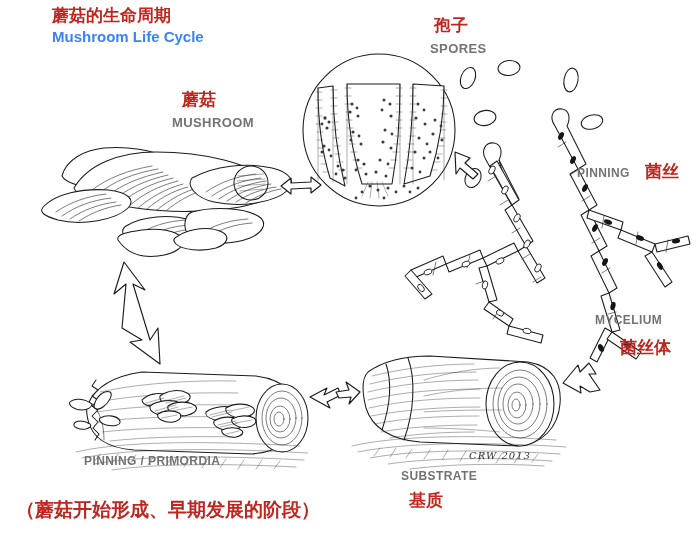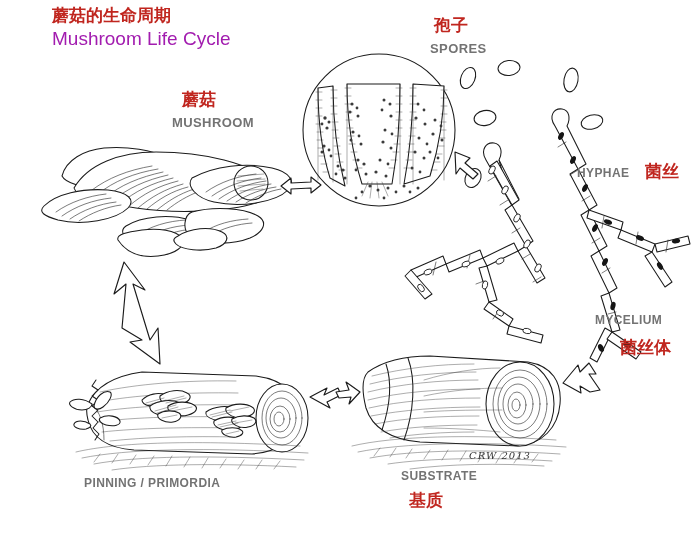--- a/index.html
+++ b/index.html
@@ -3,21 +3,21 @@
 <meta charset="utf-8">
 <style>
   html,body{margin:0;padding:0;background:#ffffff;}
   body{width:700px;height:541px;overflow:hidden;
        font-family:"Liberation Sans","DejaVu Sans",sans-serif;}
   #stage{position:relative;width:700px;height:541px;background:#fff;}
   .lbl{position:absolute;white-space:nowrap;}
   .en{font-weight:bold;color:#737373;letter-spacing:.4px;}
   .cn{color:#c0261f;font-family:Liberation Sans, sans-serif;font-weight:bold;}
   .title-cn{font-size:17px;color:#c0261f;font-weight:bold;font-family:"DejaVu Sans",sans-serif;}
-  .title-en{font-size:19px;font-weight:normal;color:#a21caf;}
+  .title-en{font-size:15px;font-weight:bold;color:#3b82f6;}
   svg{position:absolute;left:0;top:0;}
   .ink{fill:none;stroke:#1b1b1b;stroke-width:1.05;stroke-linecap:round;stroke-linejoin:round;}
   .ink-thin{fill:none;stroke:#2a2a2a;stroke-width:.62;stroke-linecap:round;}
   .ink-hair{fill:none;stroke:#3a3a3a;stroke-width:.42;stroke-linecap:round;}
   .fillw{fill:#ffffff;stroke:#1b1b1b;stroke-width:1.05;stroke-linejoin:round;}
   .dotf{fill:#151515;stroke:none;}
   .doth{fill:#fff;stroke:#1b1b1b;stroke-width:.85;}
   .arrow{fill:#ffffff;stroke:#1b1b1b;stroke-width:1.15;stroke-linejoin:round;}
   .speck{fill:#3b3b3b;stroke:none;}
   .sig{position:absolute;font-family:"DejaVu Serif",serif;font-style:italic;
@@ -434,26 +434,27 @@
 
     <path class="arrow" d="M360,392 L346,382 L349,390 L336,392 L339,398 L351,397 L349,404 Z"></path>
   </svg>
 
   <div class="lbl cn" style="left:182px;top:88px;font-size:17px;">蘑菇</div>
   <div class="lbl en" style="left:172px;top:115px;font-size:13px;text-align:center;">MUSHROOM</div>
 
   <div class="lbl cn" style="left:434px;top:14px;font-size:17px;">孢子</div>
   <div class="lbl en" style="left:430px;top:41px;font-size:13px;">SPORES</div>
 
-  <div class="lbl en" style="left:577px;top:166px;font-size:12px;">HYPHAE</div>
+  <div class="lbl en" style="left:577px;top:166px;font-size:12px;">PINNING</div>
   <div class="lbl cn" style="left:645px;top:160px;font-size:17px;">菌丝</div>
 
   <div class="lbl en" style="left:595px;top:313px;font-size:12px;">MYCELIUM</div>
   <div class="lbl cn" style="left:620px;top:336px;font-size:17px;">菌丝体</div>
 
   <div class="lbl en" style="left:401px;top:469px;font-size:12px;">SUBSTRATE</div>
   <div class="lbl cn" style="left:409px;top:489px;font-size:17px;">基质</div>
 
-  <div class="lbl en" style="left:84px;top:476px;font-size:12px;">PINNING / PRIMORDIA</div>
+  <div class="lbl en" style="left:84px;top:454px;font-size:12px;">PINNING / PRIMORDIA</div>
+  <div class="lbl cn" style="left:16px;top:497px;font-size:19px;">（蘑菇开始形成、早期发展的阶段）</div>
 
   <div class="sig" style="left:469px;top:450px;text-align:right;">CRW  2013</div>
 
 </div>
 
 </body></html>

